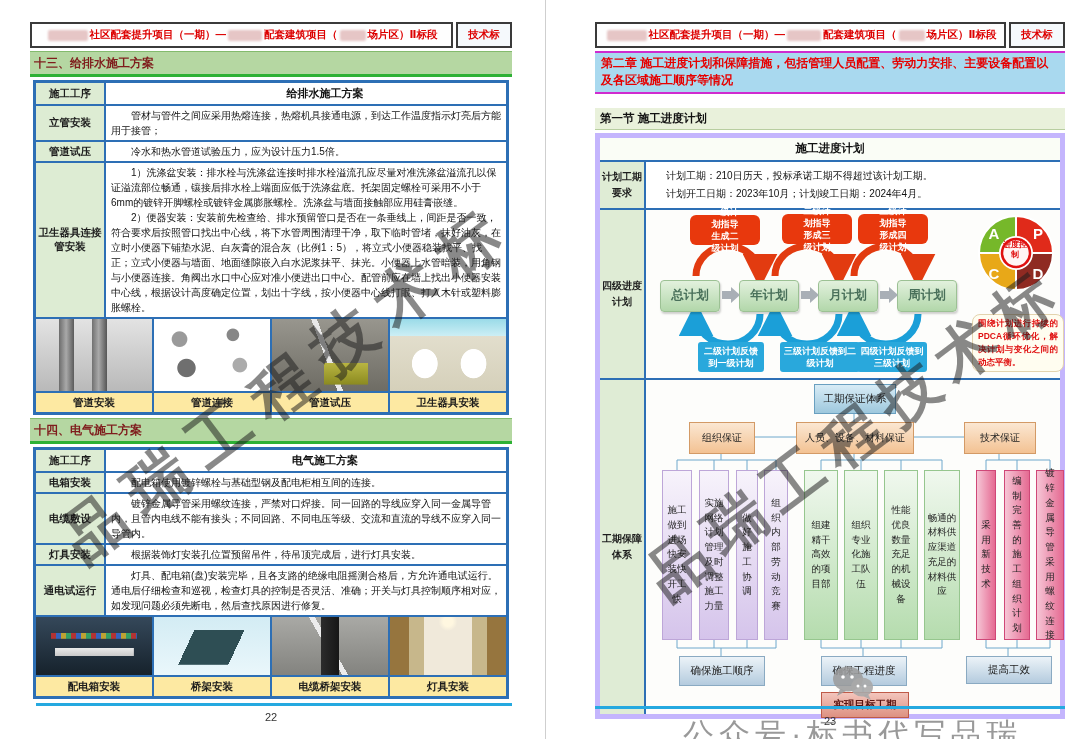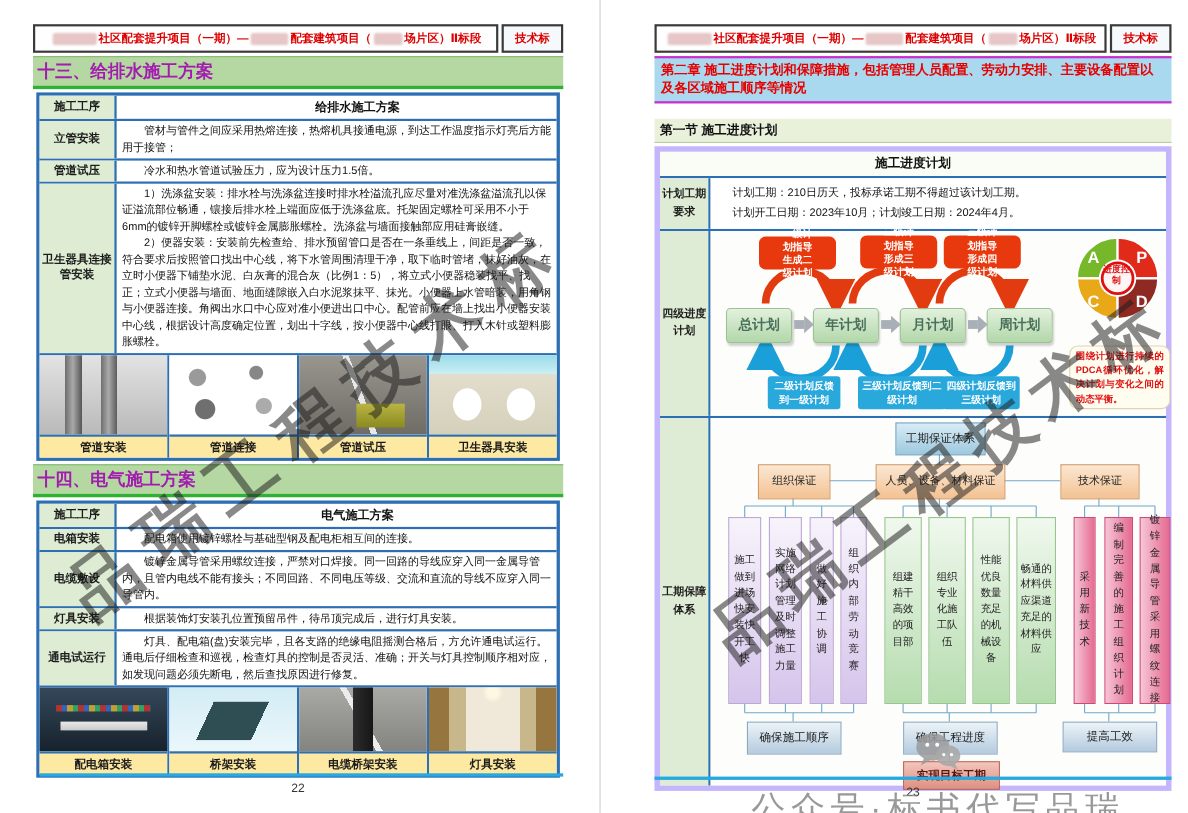--- a/index.html
+++ b/index.html
@@ -14,21 +14,21 @@
   .banner-tab{width:52px;margin-left:3px;border:2px solid #3a3a3a;background:#f5f9fc;display:flex;align-items:center;justify-content:center;
     color:#dd0000;font-weight:bold;font-size:10.5px;}
   .redact{display:inline-block;height:11px;background:#e6c6c6;border-radius:2px;filter:blur(1.2px);margin:0 2px;vertical-align:-1px;}
   .w40{width:40px}.w34{width:34px}.w26{width:26px}
 
   
   .page{position:absolute;top:22px;}
   #left-page{left:30px;width:482px;}
   #right-page{left:595px;width:470px;}
   .sec-header{margin-top:3px;background:#b5d7a2;border-top:1px solid #83bb6d;border-bottom:3px solid #2eb135;
-    font-weight:bold;font-size:16px;color:#a21caf;padding:3px 4px 2px 4px;}
+    font-weight:bold;font-size:12px;color:#7f1d1d;padding:3px 4px 2px 4px;}
   .btable{margin:3px 3px 0 3px;border:3px solid #2d6fb5;background:#fff;}
   .trow{display:flex;border-bottom:2px solid #2d6fb5;}
   .trow:last-child{border-bottom:none;}
   .lbl-cell{width:64px;flex:none;background:#ddecd3;border-right:2px solid #2d6fb5;display:flex;align-items:center;justify-content:center;
     text-align:center;font-weight:bold;font-size:10.5px;color:#1c1c1c;padding:2px 2px;line-height:1.3;}
   .content-cell{flex:1;padding:2px 5px;}
   .content-cell p{margin:0;font-size:10px;line-height:1.5;text-indent:2em;color:#111;}
   .hdr-title{display:flex;align-items:center;justify-content:center;font-weight:bold;font-size:11px;color:#111;padding:3px 0;margin-left:38px;}
   .photo-row{display:flex;}
   .photo-cell{flex:1;border-right:2px solid #2d6fb5;display:flex;flex-direction:column;}

